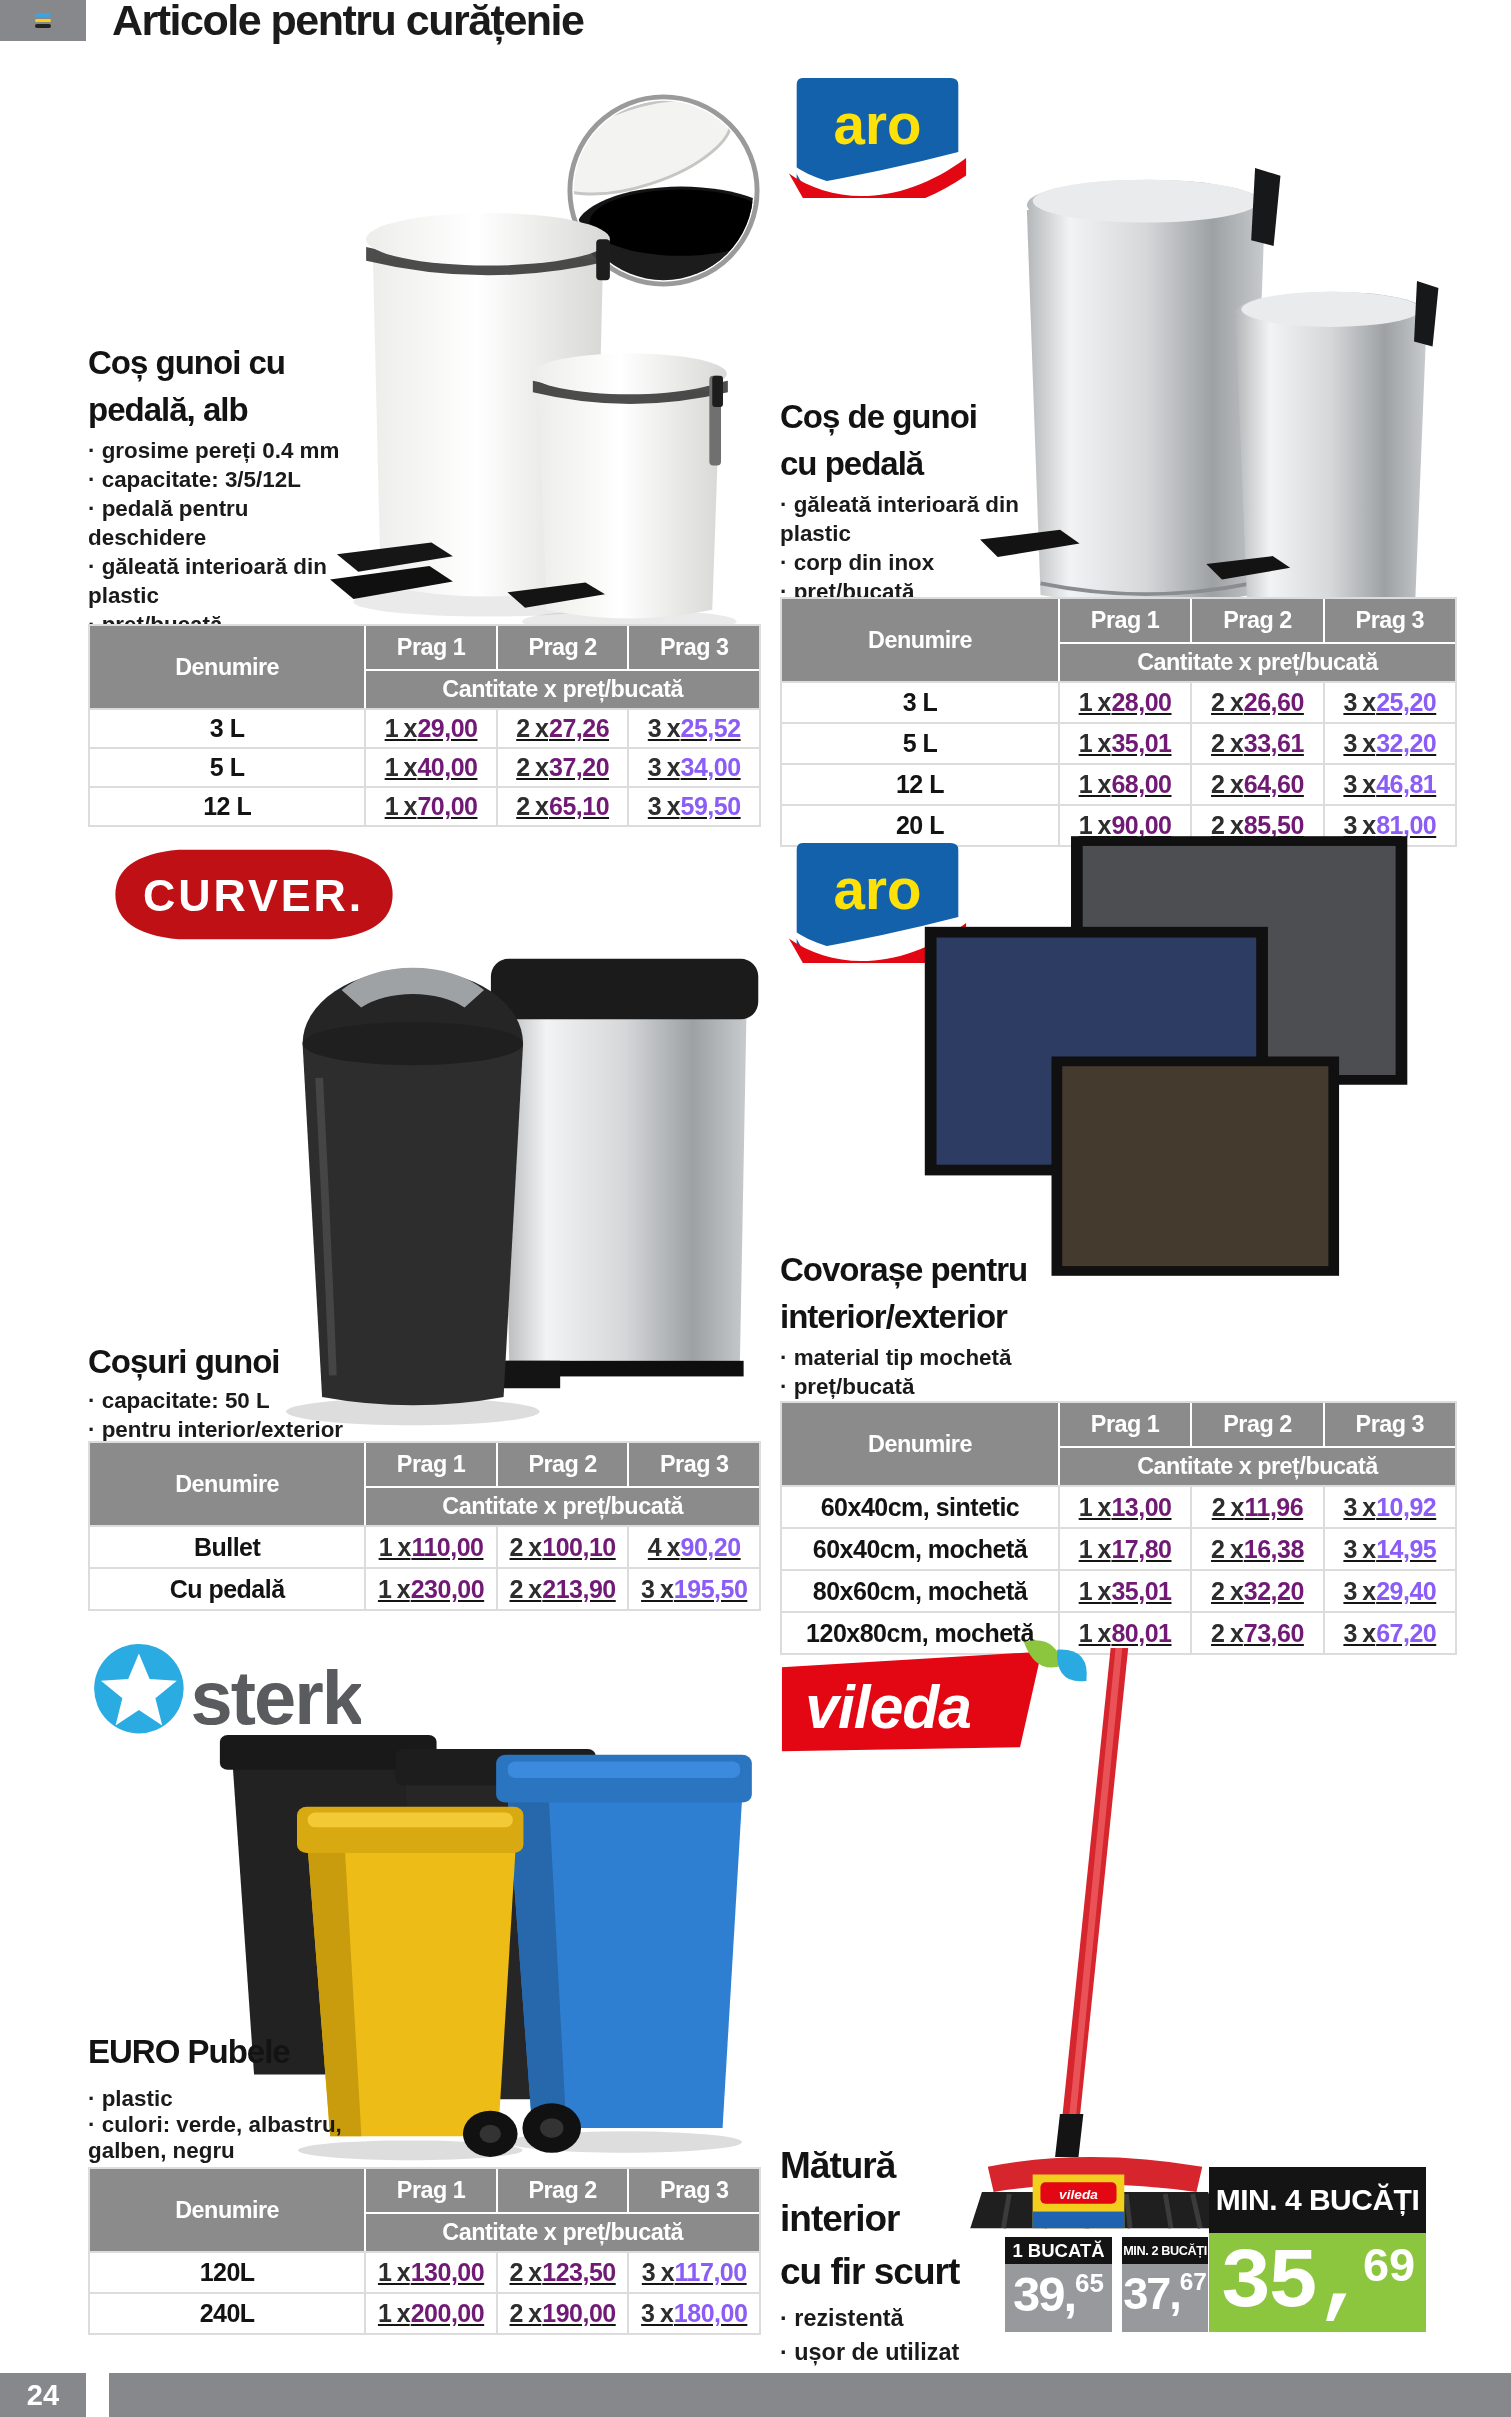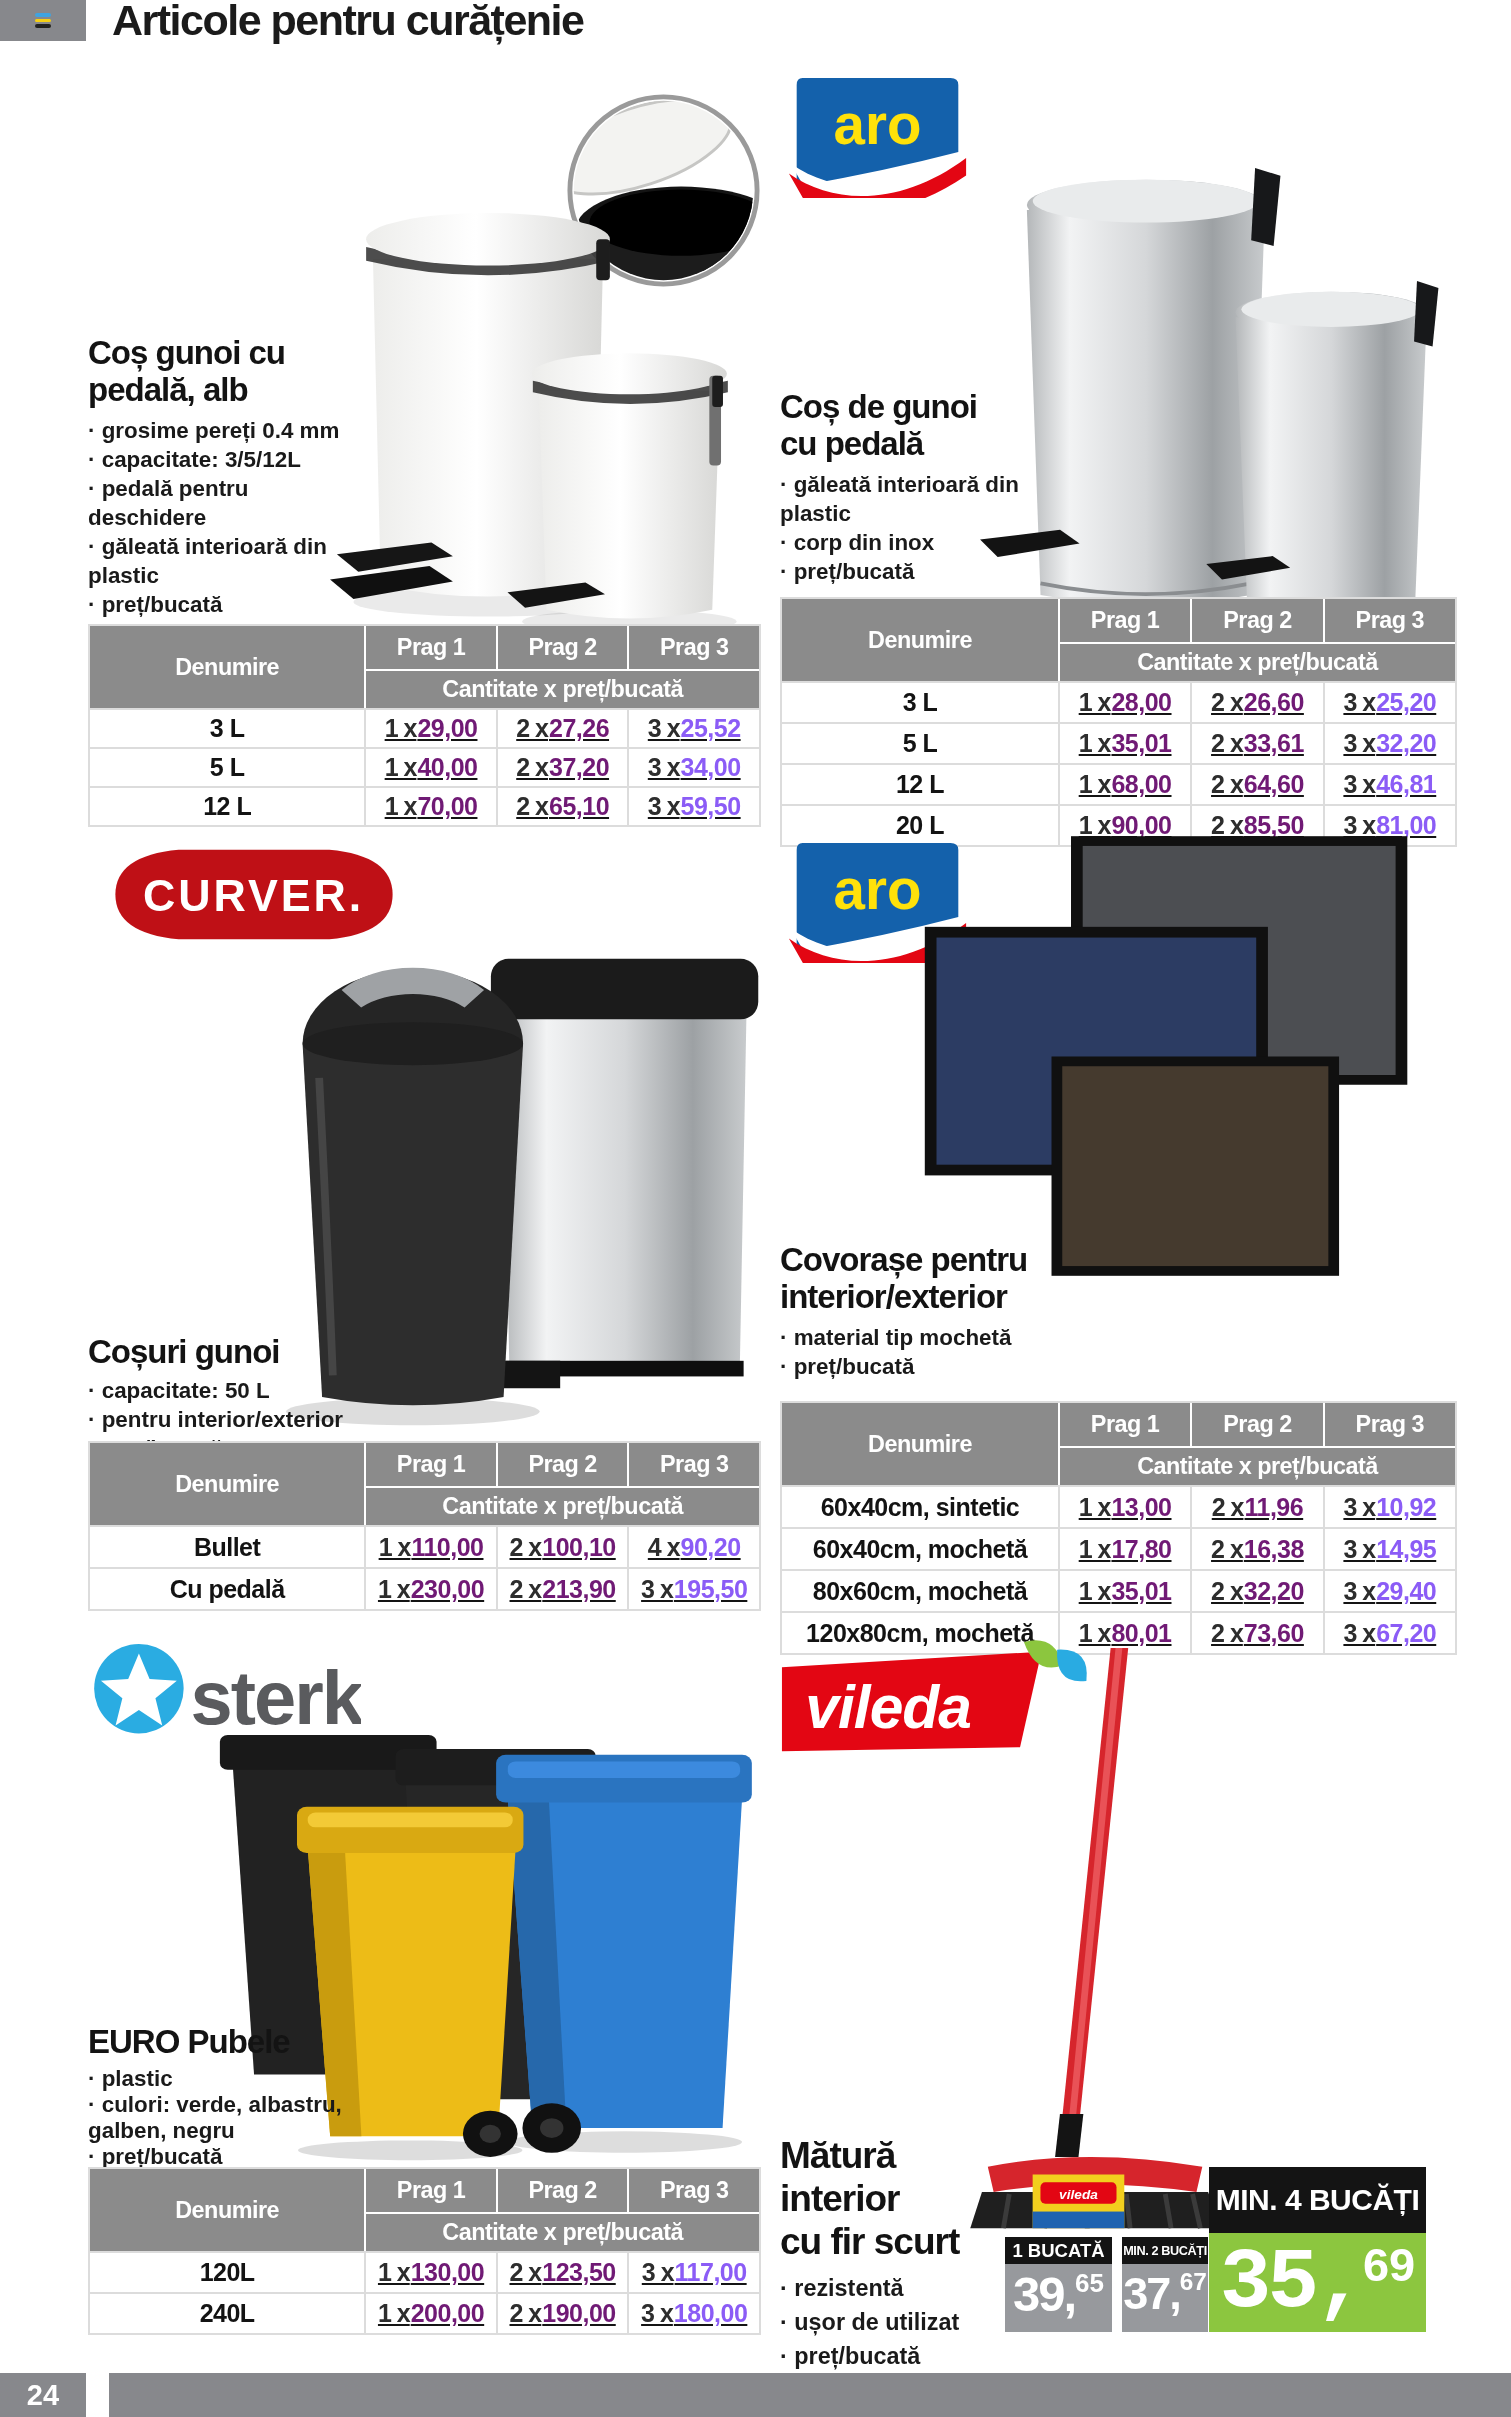--- a/index.html
+++ b/index.html
@@ -6,25 +6,25 @@
   .page{position:relative;width:1512px;height:2418px;background:#fff;overflow:hidden;
         font-family:"Liberation Sans",sans-serif;color:#141414;}
   .abs{position:absolute;}
   
   .hdr-box{left:0;top:0;width:86px;height:41px;background:#87888c;display:flex;align-items:center;justify-content:center;}
   .stripes{display:flex;flex-direction:column;gap:2px;}
   .stripes i{display:block;width:15.6px;height:3.9px;border-radius:2px;}
   .page-title{left:112px;top:-3.9px;font-size:43px;line-height:49px;font-weight:bold;letter-spacing:-1.5px;color:#1b1b1b;}
   
   .sec .title{font-weight:bold;letter-spacing:-1px;color:#131313;}
-  .sec .title .line{font-size:33px;line-height:37px;}
+  .sec .title .line{font-size:33px;line-height:37px;margin-top:10px;}
   .sec.big .title .line{font-size:37px;line-height:43px;}
   .sec .bullets{margin-top:7.8px;font-size:22.4px;line-height:29px;font-weight:bold;color:#1a1a1a;}
   .sec .bullets .b::before{content:"· ";}
-  .sec.tight .bullets{margin-top:6px;line-height:26px;}
+  .sec.tight .bullets{margin-top:16px;line-height:26px;}
   .sec.big .bullets{font-size:23.4px;line-height:34px;}
   
   .ptable{position:absolute;display:grid;grid-template-columns:41% 1fr 1fr 1fr;
           grid-template-rows:43px 39px;grid-auto-rows:var(--rh,39px);
           background:#fff;border:2.9px solid #dcdcdc;}
   .th{background:#8b8b8b;color:#fff;font-weight:bold;font-size:23.4px;display:flex;align-items:center;justify-content:center;letter-spacing:-0.5px;}
   .th-prag{border-left:2.9px solid #fff;}
   .th-sub{border-left:2.9px solid #fff;border-top:2.9px solid #fff;}
   .td{display:flex;align-items:center;justify-content:center;border-top:2.9px solid #dcdcdc;font-weight:bold;background:#fff;}
   .td-name{font-size:25px;color:#131313;letter-spacing:-0.5px;}

